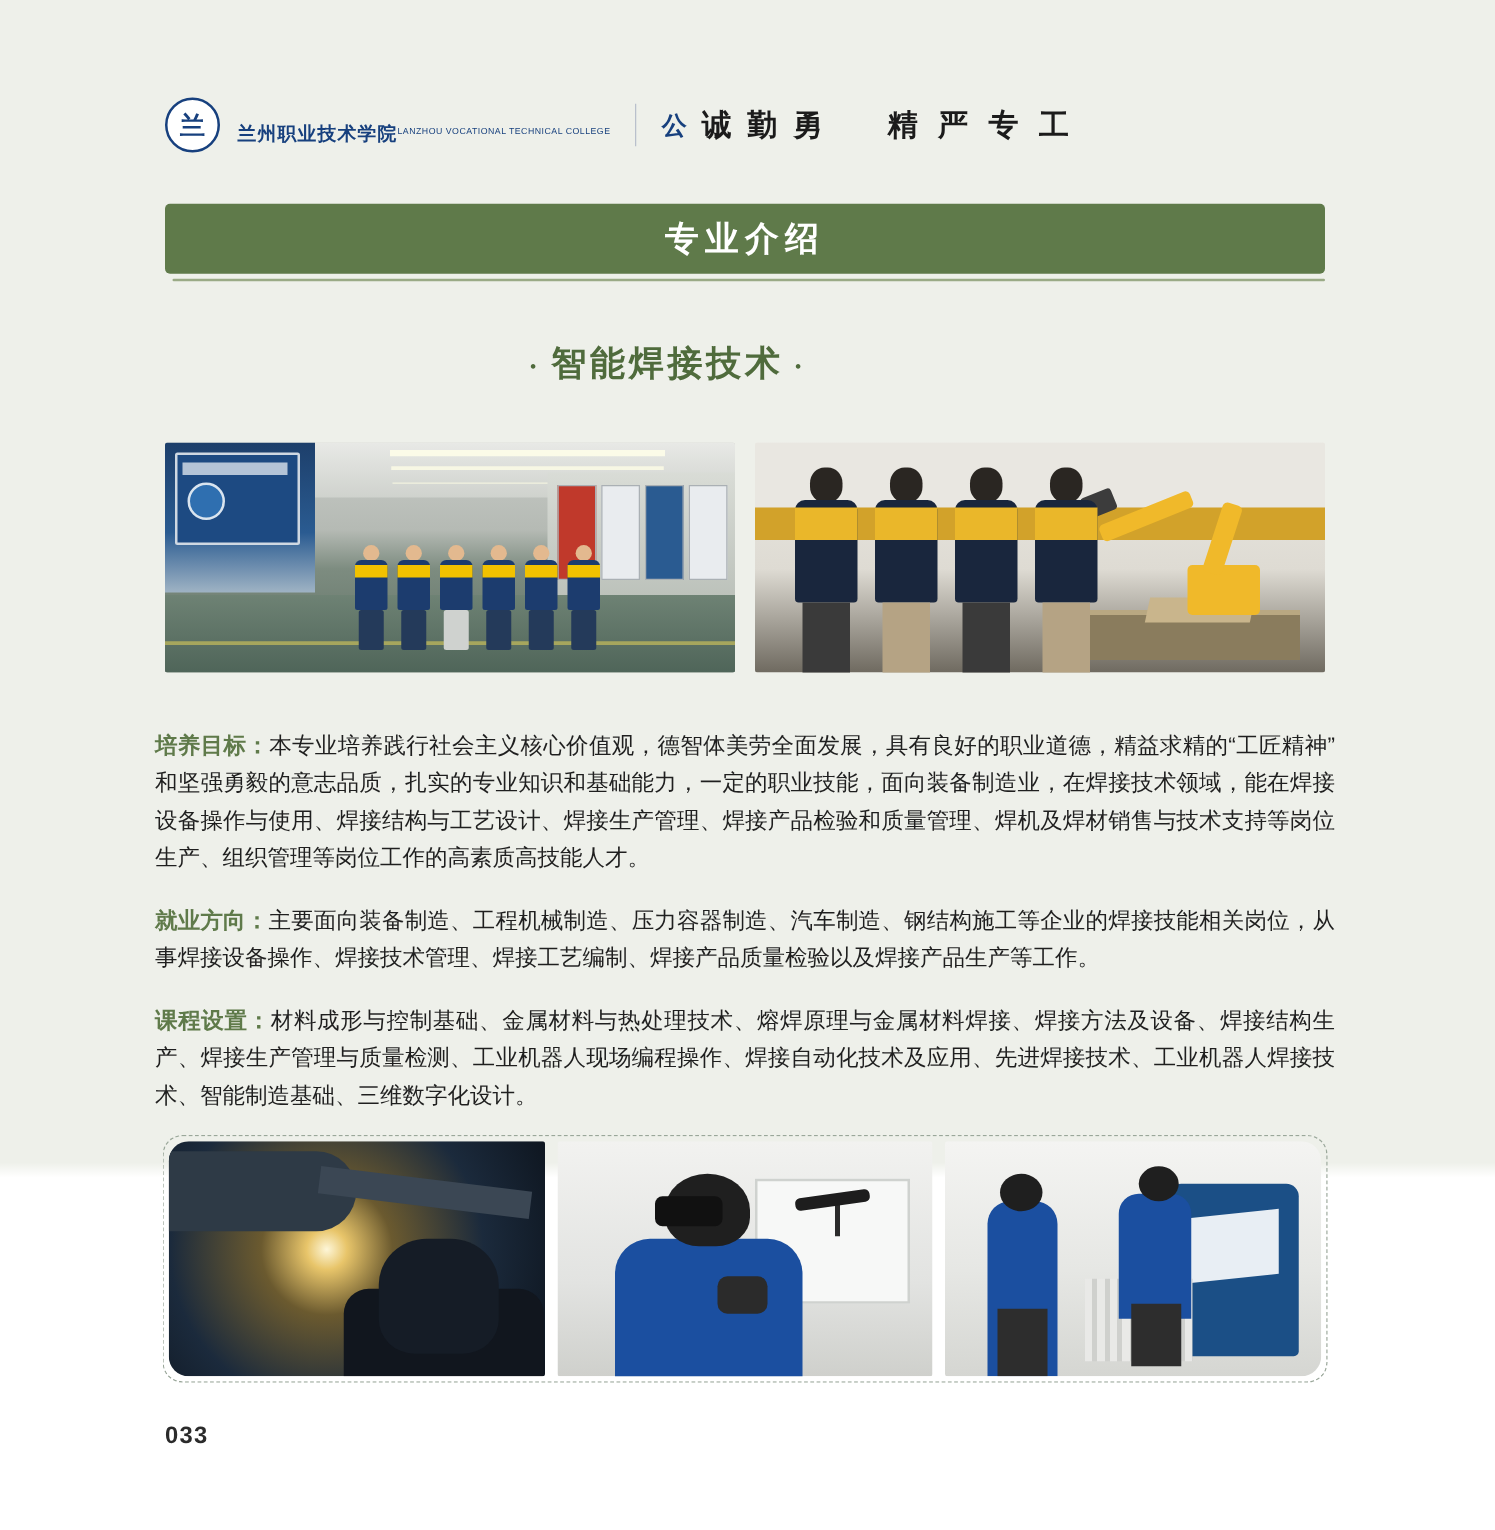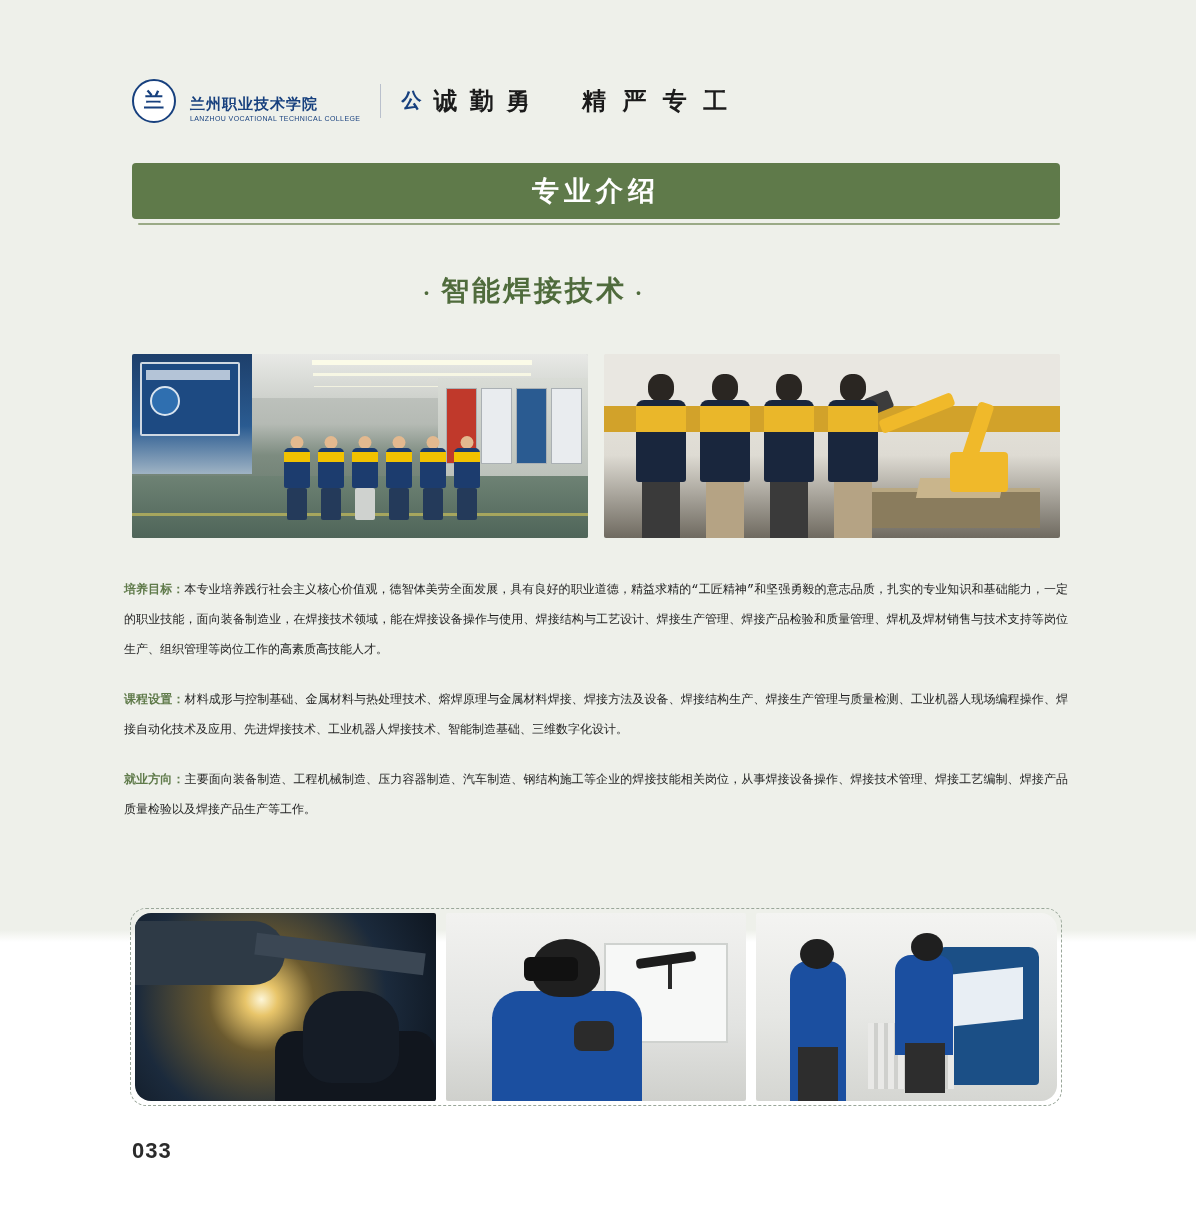--- a/index.html
+++ b/index.html
@@ -55,21 +55,21 @@
     display: flex;
     align-items: center;
     justify-content: center;
     color: #17407e;
     font-size: 20px;
     font-weight: bold;
     background: #fff;
   }
   .logo-text {
     display: flex;
-    flex-direction: column;
+    flex-direction: row;
     justify-content: center;
     line-height: 1.15;
     border-left: 0;
     margin-top: 18px;
   }
   .logo-cn {
     font-size: 15px;
     letter-spacing: 1px;
     color: #17407e;
     font-weight: bold;
@@ -316,26 +316,26 @@
   .stu2.khaki .legs { background: #b5a384; }
 
   
   .body-text {
     position: absolute;
     left: 124px;
     top: 563px;
     width: 944px;
   }
   .para {
-    font-size: 12px;
+    font-size: 18px;
     line-height: 30px;
     color: #1f1f1f;
     text-align: justify;
     margin-bottom: 20px;
-    font-family: Liberation Mono, monospace;
+    font-family: Liberation Sans, sans-serif;
   }
   .para .lead {
     color: #5f7a4a;
     font-weight: bold;
   }
 
   
   .photo-row-bottom {
     position: absolute;
     left: 130px;
@@ -383,21 +383,21 @@
   .pe-person-a-legs { position: absolute; left: 42px; bottom: 0; width: 40px; height: 54px; background: #2d2d2d; }
   .pe-person-b { position: absolute; right: 104px; top: 42px; width: 58px; height: 100px; background: #1b4fa0; border-radius: 16px 16px 0 0; }
   .pe-person-b-head { position: absolute; right: 114px; top: 20px; width: 32px; height: 28px; background: #1f1f1f; border-radius: 50%; }
   .pe-person-b-legs { position: absolute; right: 112px; bottom: 8px; width: 40px; height: 50px; background: #2d2d2d; }
 
   
   .page-number {
     position: absolute;
     left: 132px;
     top: 1138px;
-    font-size: 22px;
+    font-size: 19px;
     font-weight: bold;
     color: #2b2b2b;
     letter-spacing: 1px;
     font-family: "Liberation Sans", sans-serif;
   }
 </style>
 </head>
 <body>
 
 <div class="page">
@@ -513,24 +513,24 @@
           </div>
       </div>
     </div>
   </div>
 
   <div class="body-text">
     <p class="para">
       <span class="lead">培养目标：</span><span>本专业培养践行社会主义核心价值观，德智体美劳全面发展，具有良好的职业道德，精益求精的“工匠精神”和坚强勇毅的意志品质，扎实的专业知识和基础能力，一定的职业技能，面向装备制造业，在焊接技术领域，能在焊接设备操作与使用、焊接结构与工艺设计、焊接生产管理、焊接产品检验和质量管理、焊机及焊材销售与技术支持等岗位生产、组织管理等岗位工作的高素质高技能人才。</span>
     </p>
     <p class="para">
-      <span class="lead">课程设置：</span><span>材料成形与控制基础、金属材料与热处理技术、熔焊原理与金属材料焊接、焊接方法及设备、焊接结构生产、焊接生产管理与质量检测、工业机器人现场编程操作、焊接自动化技术及应用、先进焊接技术、工业机器人焊接技术、智能制造基础、三维数字化设计。</span>
+      <span class="lead">就业方向：</span><span>主要面向装备制造、工程机械制造、压力容器制造、汽车制造、钢结构施工等企业的焊接技能相关岗位，从事焊接设备操作、焊接技术管理、焊接工艺编制、焊接产品质量检验以及焊接产品生产等工作。</span>
     </p>
     <p class="para">
-      <span class="lead">就业方向：</span><span>主要面向装备制造、工程机械制造、压力容器制造、汽车制造、钢结构施工等企业的焊接技能相关岗位，从事焊接设备操作、焊接技术管理、焊接工艺编制、焊接产品质量检验以及焊接产品生产等工作。</span>
+      <span class="lead">课程设置：</span><span>材料成形与控制基础、金属材料与热处理技术、熔焊原理与金属材料焊接、焊接方法及设备、焊接结构生产、焊接生产管理与质量检测、工业机器人现场编程操作、焊接自动化技术及应用、先进焊接技术、工业机器人焊接技术、智能制造基础、三维数字化设计。</span>
     </p>
   </div>
 
   <div class="photo-row-bottom">
     <div class="photo-c">
       <div class="pc-bg"></div>
       <div class="pc-pipe"></div>
       <div class="pc-beam"></div>
       <div class="pc-body"></div>
       <div class="pc-mask"></div>

